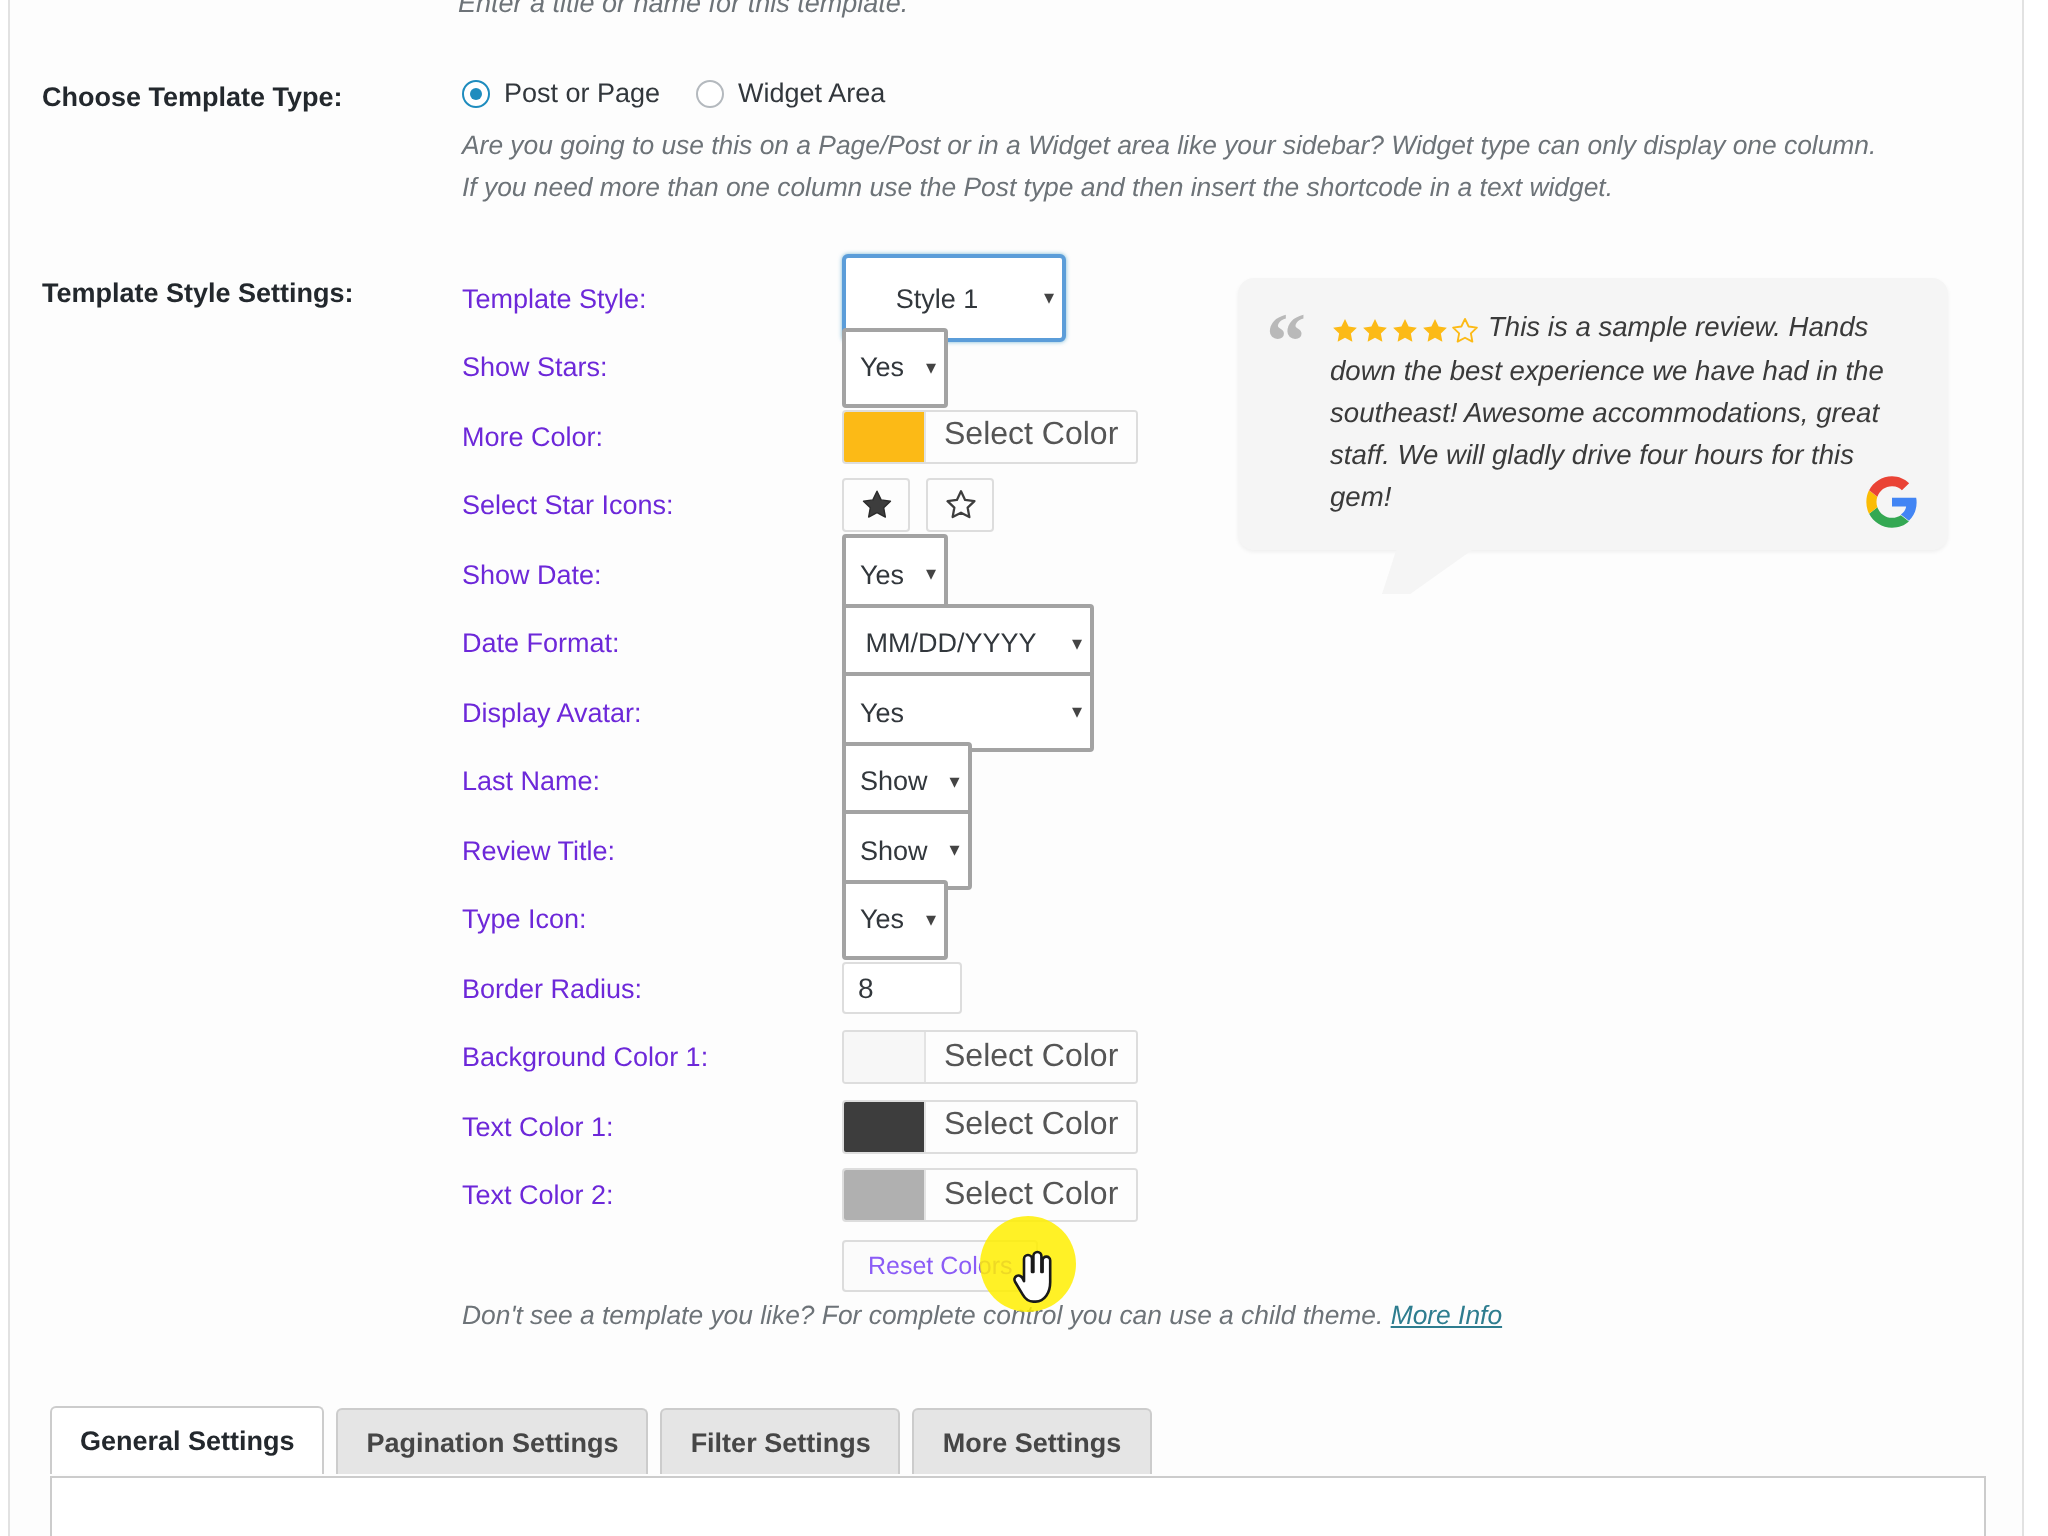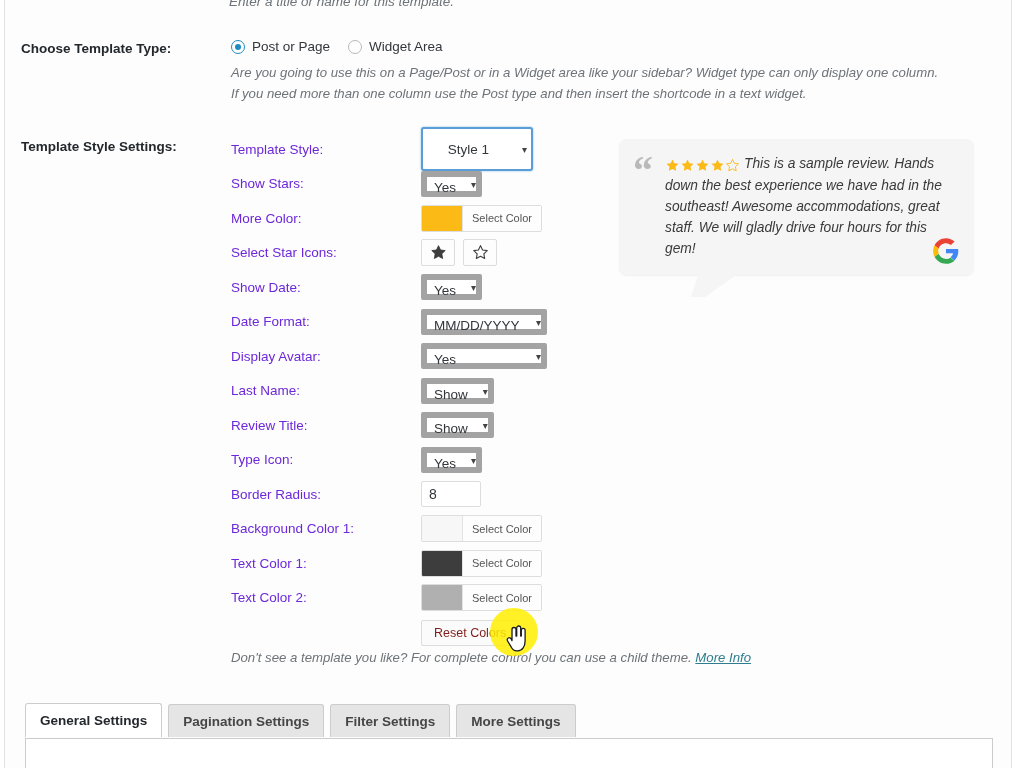--- a/index.html
+++ b/index.html
@@ -128,28 +128,28 @@
     font-size: 13.5px;
     color: #6d28d9;
     flex: 0 0 auto;
   }
   .fctl { flex: 0 0 auto; display:flex; align-items:center; }
 
   
   .sel {
     appearance: none;
     -webkit-appearance: none;
-    border: 6px solid #a3a3a3;
+    border: 2px solid #a3a3a3;
     background: #fff;
     border-radius: 2px;
     font-family: "Liberation Sans", sans-serif;
     font-size: 13.5px;
     color: #32373c;
     padding: 3px 20px 3px 7px;
-    height: 26px;
+    height: 40px;
     box-sizing: border-box;
     cursor: pointer;
     position: relative;
   }
   .selwrap { position: relative; display: inline-block; }
   .selwrap::after {
     content: "\25BE";
     position: absolute;
     right: 6px;
     top: 50%;
@@ -181,21 +181,21 @@
   }
   .colorbtn .swatch {
     width: 40px;
     display: block;
     border-right: 1px solid #e3e3e3;
   }
   .colorbtn .cbl {
     padding: 0 9px;
     display: flex;
     align-items: center;
-    font-size: 11px;
+    font-size: 16px;
     color: #555;
     background: #fdfdfd;
     white-space: nowrap;
   }
 
   
   .staricons { display: flex; gap: 8px; }
   .starbtn {
     width: 34px; height: 27px;
     border: 1px solid #ddd;
@@ -226,21 +226,21 @@
   
   .resetbtn {
     margin-top: 2px;
     height: 26px;
     padding: 0 12px;
     border: 1px solid #dcdcdc;
     background: #fbfbfb;
     border-radius: 2px;
     font-family: "Liberation Sans", sans-serif;
     font-size: 12.5px;
-    color: #7f1d1d;
+    color: #8b5cf6;
     cursor: pointer;
   }
 
   
   .footnote {
     position: absolute;
     left: 226px;
     top: 650px;
     font-style: italic;
     font-size: 13.2px;

